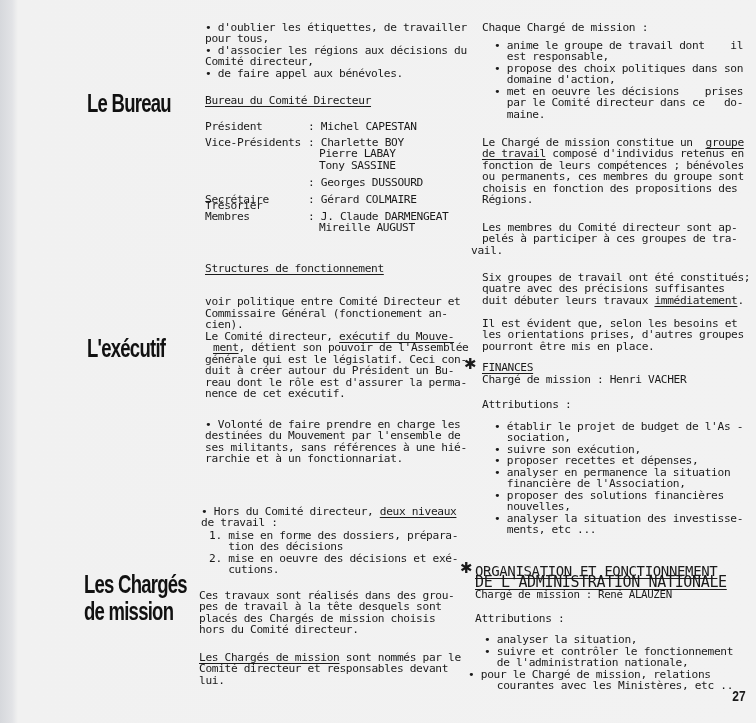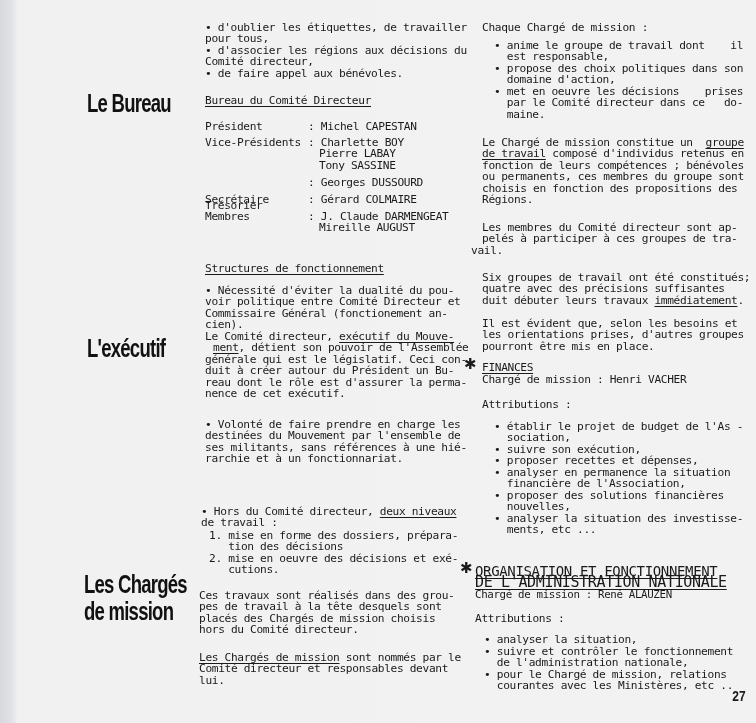--- a/index.html
+++ b/index.html
@@ -74,21 +74,20 @@
 
     <div class="row" style="left:205px; top:194px;">Secrétaire</div>
     <div class="row" style="left:308px; top:194px;">: <span>Gérard COLMAIRE</span></div>
 
     <div class="row" style="left:205px; top:211px;">Membres</div>
     <div class="row" style="left:308px; top:211px;">: <span>J. Claude DARMENGEAT</span></div>
     <div class="row" style="left:319px; top:222px;">Mireille AUGUST</div>
 
     <div class="row u" style="left:205px; top:263px;">Structures de fonctionnement</div>
 
-    <div class="row" style="left:205px; top:285px;">• Nécessité d'éviter la dualité du   pou-</div>
     <div class="row" style="left:205px; top:296px;">voir politique entre Comité Directeur  et</div>
     <div class="row" style="left:205px; top:308px;">Commissaire Général (fonctionement    an-</div>
     <div class="row" style="left:205px; top:319px;">cien).</div>
 
     <div class="row" style="left:205px; top:331px;"><span>Le Comité directeur, </span><span class="u">exécutif du  Mouve-</span></div>
     <div class="row" style="left:205px; top:342px;margin-left:8px;"><span class="u">ment</span><span>, détient son pouvoir de l'Assemblée</span></div>
     <div class="row" style="left:205px; top:354px;">générale qui est le législatif. Ceci con-</div>
     <div class="row" style="left:205px; top:365px;">duit à créer autour du Président un   Bu-</div>
     <div class="row" style="left:205px; top:377px;">reau dont le rôle est d'assurer la perma-</div>
     <div class="row" style="left:205px; top:388px;">nence de cet exécutif.</div>
@@ -160,18 +159,18 @@
     <div class="blk" style="left:494px; top:524px;">  ments, etc ...</div>
 
     <span class="star" style="left:460px; top:563px;">✱</span>
     <div class="row u" style="left:475px; top:566px; font-size:14px;">ORGANISATION ET FONCTIONNEMENT</div>
     <div class="row u" style="left:475px; top:577px; font-size:15px;">DE L'ADMINISTRATION NATIONALE</div>
     <div class="row" style="left:475px; top:589px; font-size:10.8px;">Chargé de mission : René ALAUZEN</div>
     <div class="row" style="left:475px; top:613px;">Attributions :</div>
     <div class="blk" style="left:484px; top:634px;">• analyser la situation,</div>
     <div class="blk" style="left:484px; top:646px;">• suivre et contrôler le fonctionnement</div>
     <div class="blk" style="left:484px; top:657px;">  de l'administration nationale,</div>
-    <div class="blk" style="left:484px; top:669px;">• pour le Chargé de mission, relations</div>
+    <div class="blk" style="left:468px; top:669px;">• pour le Chargé de mission, relations</div>
     <div class="blk" style="left:484px; top:680px;">  courantes avec les Ministères, etc ..</div>
   </div>
 
   <div class="pagenum">27</div>
 </div>
 
 </body></html>

